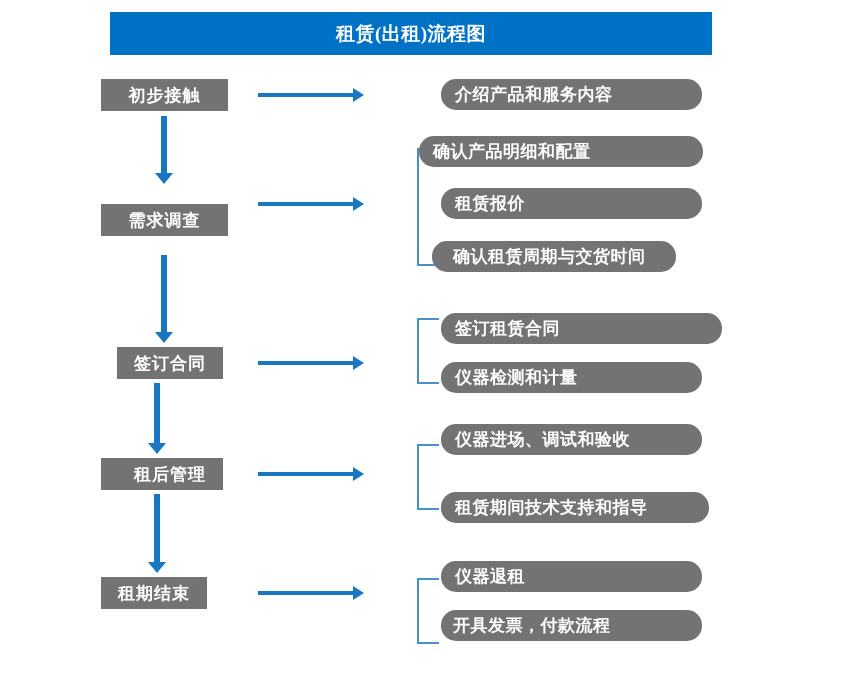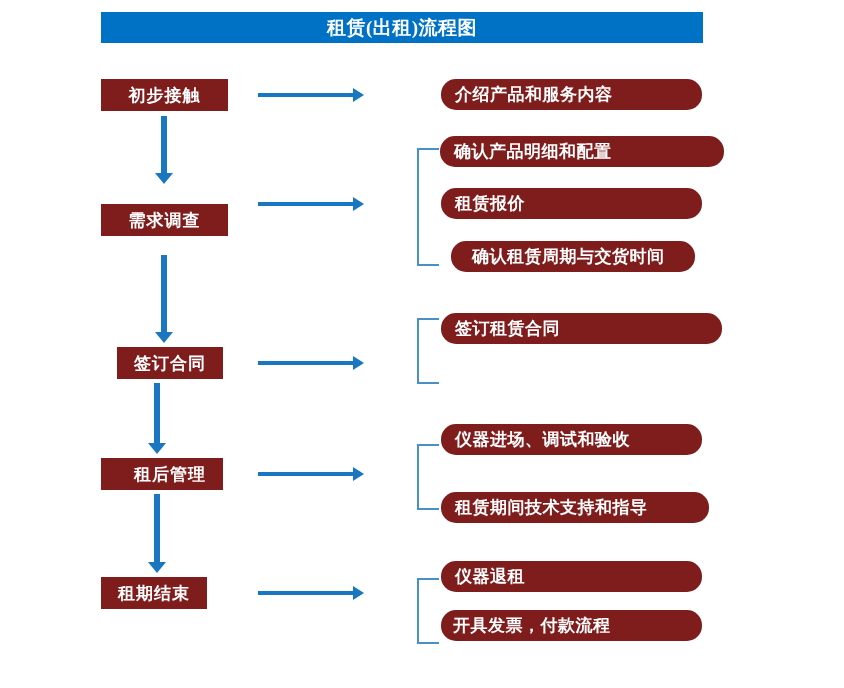--- a/index.html
+++ b/index.html
@@ -16,38 +16,38 @@
   #canvas {
     position: relative;
     width: 844px;
     height: 688px;
     background: #ffffff;
   }
 
   
   .title-bar {
     position: absolute;
-    left: 101px;
+    left: 110px;
     top: 12px;
     width: 602px;
-    height: 31px;
+    height: 43px;
     background: #0072c6;
     color: #ffffff;
     font-size: 19px;
     font-weight: bold;
     display: flex;
     align-items: center;
     justify-content: center;
     letter-spacing: 0.5px;
   }
 
   
   .node {
     position: absolute;
-    background: #7f1d1d;
+    background: #737373;
     color: #ffffff;
     font-weight: bold;
     display: flex;
     align-items: center;
   }
   .node.left {
     justify-content: center;
     font-size: 17px;
     height: 32px;
     letter-spacing: 1px;
@@ -180,28 +180,29 @@
   <div class="bracket" style="left:417px; top:148px; height:118px;"></div>
 
   <div class="bracket" style="left:417px; top:318px; height:66px;"></div>
 
   <div class="bracket" style="left:417px; top:444px; height:66px;"></div>
 
   <div class="bracket" style="left:417px; top:578px; height:66px;"></div>
 
   <div class="node right" style="left:441px; top:79px; width:261px;">介绍产品和服务内容</div>
 
-  <div class="node right" style="left:440px; top:136px; width:284px;">确认产品明细和配置</div>
+  <div class="node right" style="left:419px; top:136px; width:284px;">确认产品明细和配置</div>
 
   <div class="node right" style="left:441px; top:188px; width:261px;">租赁报价</div>
 
-  <div class="node right" style="left:451px; top:241px; width:244px;padding-left:21px;">确认租赁周期与交货时间</div>
+  <div class="node right" style="left:432px; top:241px; width:244px;padding-left:21px;">确认租赁周期与交货时间</div>
 
   <div class="node right" style="left:441px; top:313px; width:281px;">签订租赁合同</div>
 
+  <div class="node right" style="left:441px; top:362px; width:261px;">仪器检测和计量</div>
 
   <div class="node right" style="left:441px; top:424px; width:261px;">仪器进场、调试和验收</div>
 
   <div class="node right" style="left:441px; top:492px; width:268px;">租赁期间技术支持和指导</div>
 
   <div class="node right" style="left:441px; top:561px; width:261px;">仪器退租</div>
 
   <div class="node right" style="left:441px; top:610px; width:261px;padding-left:12px;">开具发票，付款流程</div>
 
 </div>

